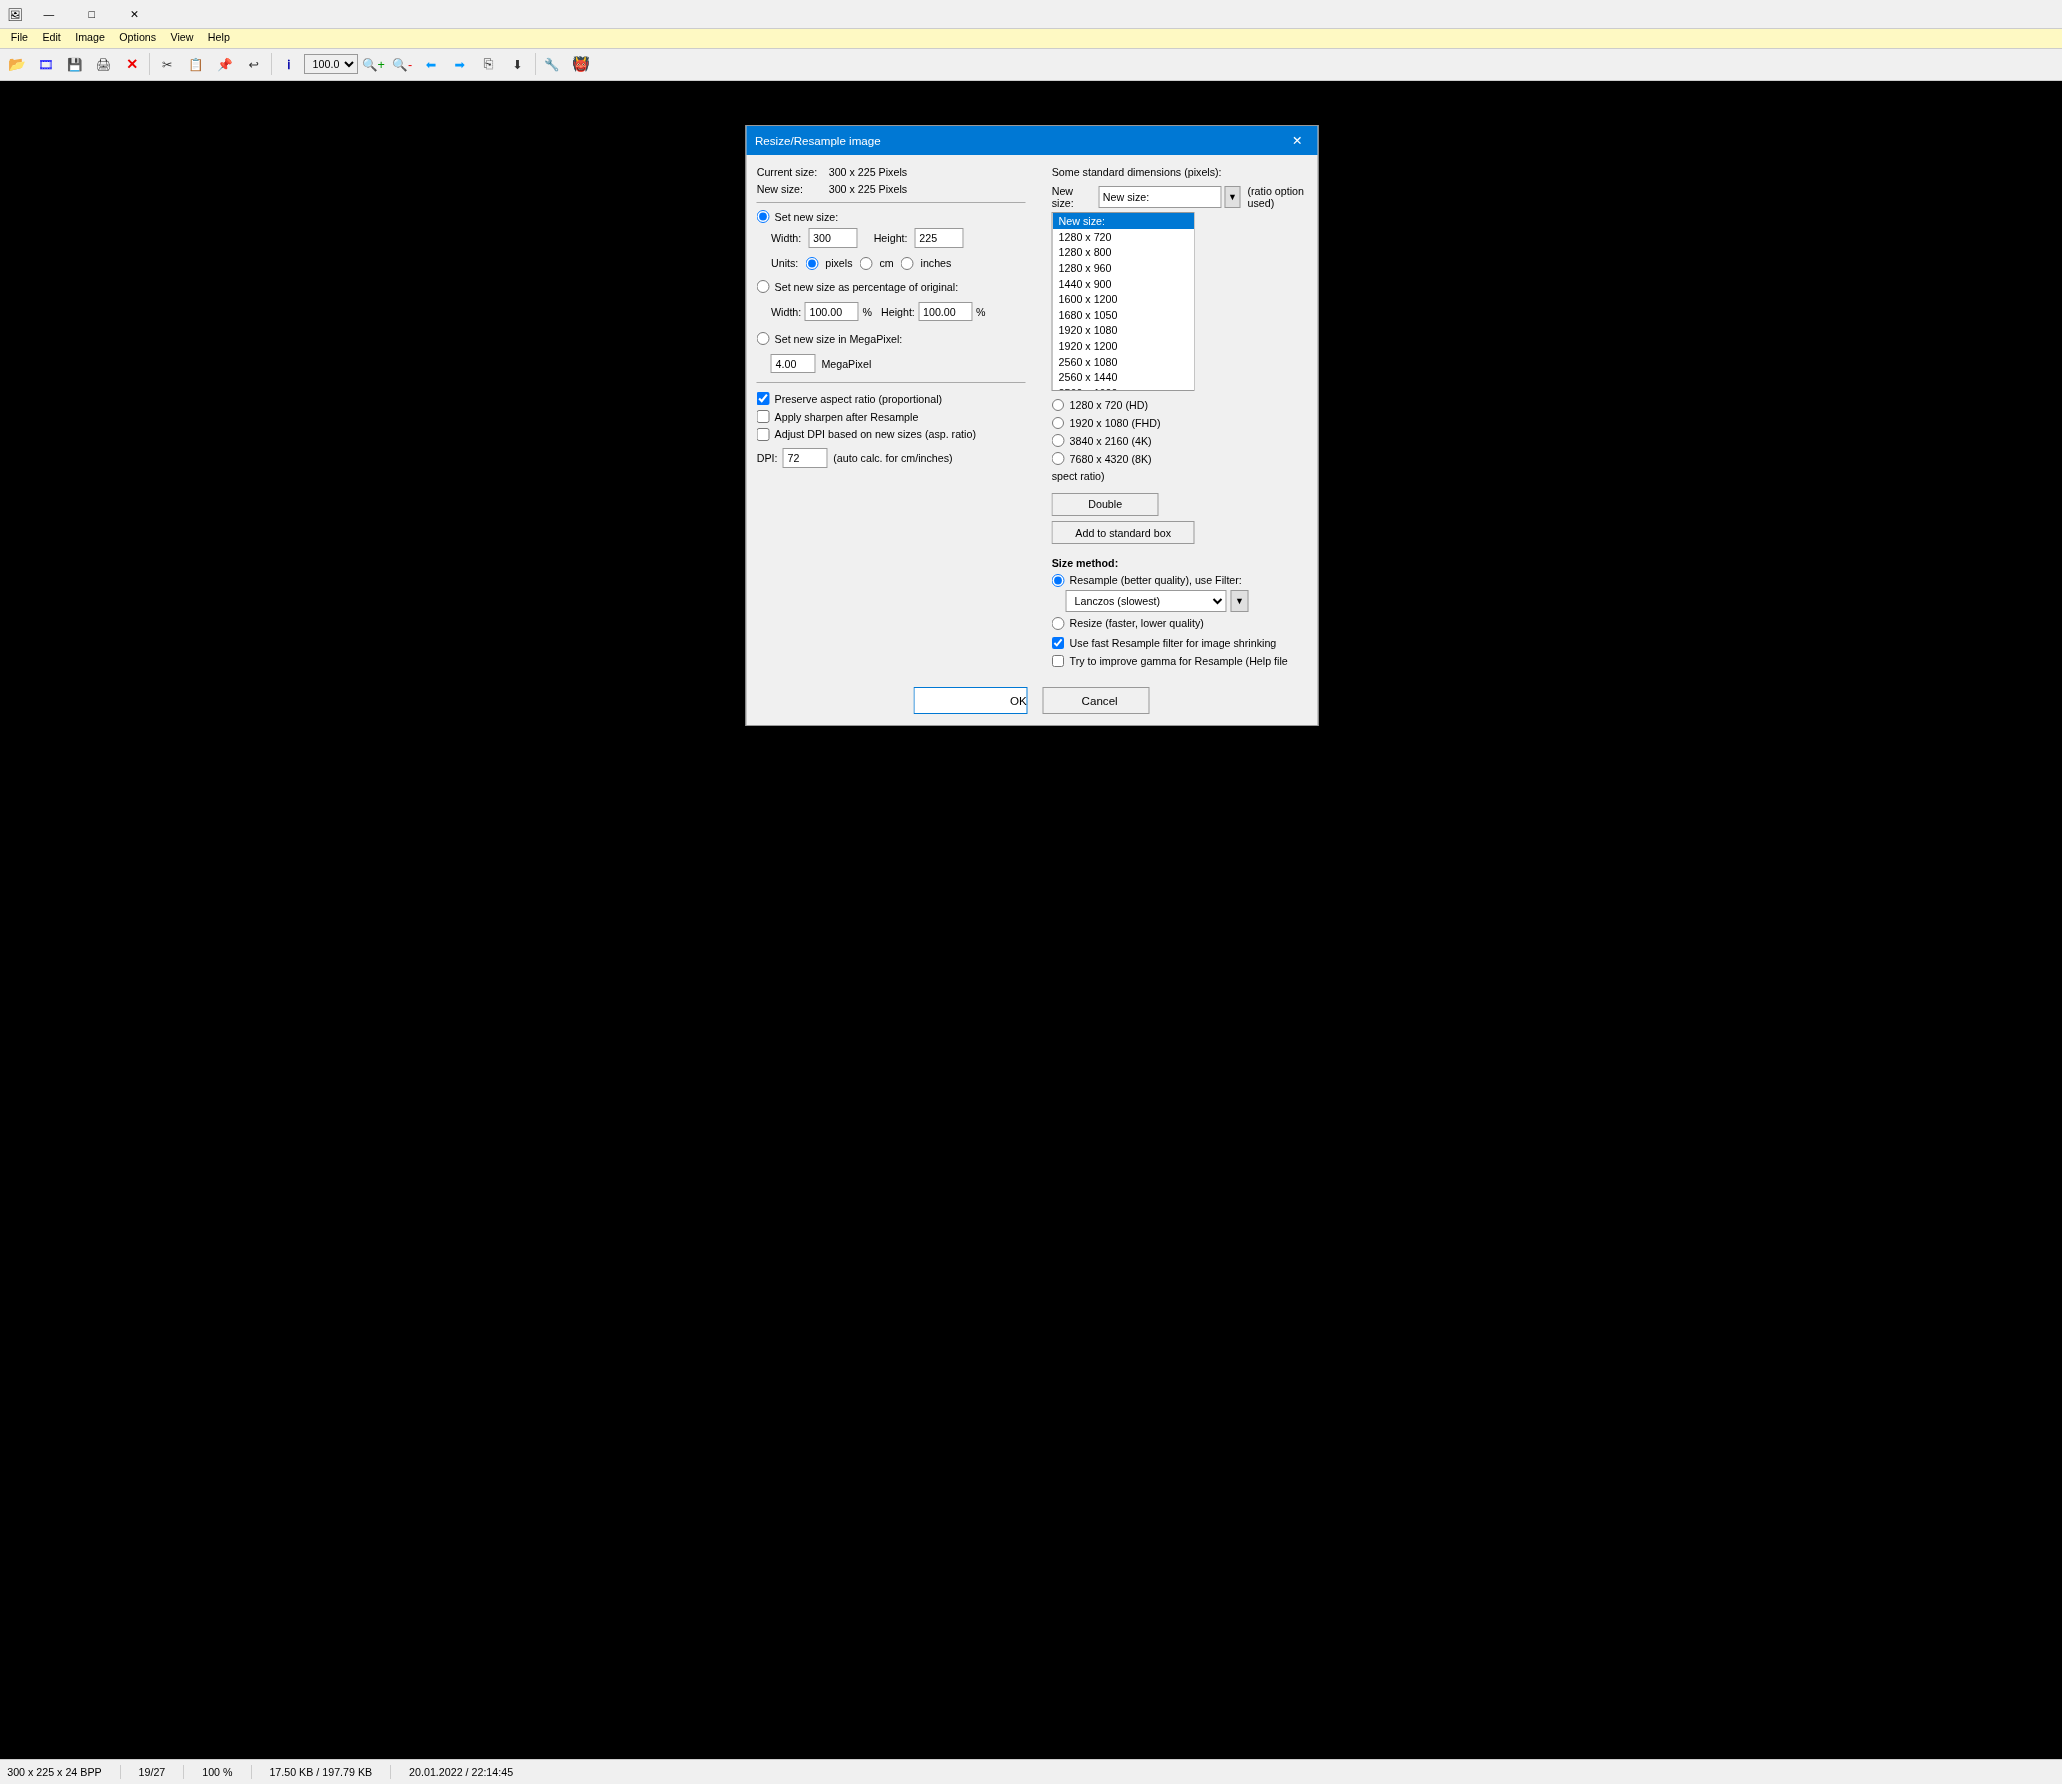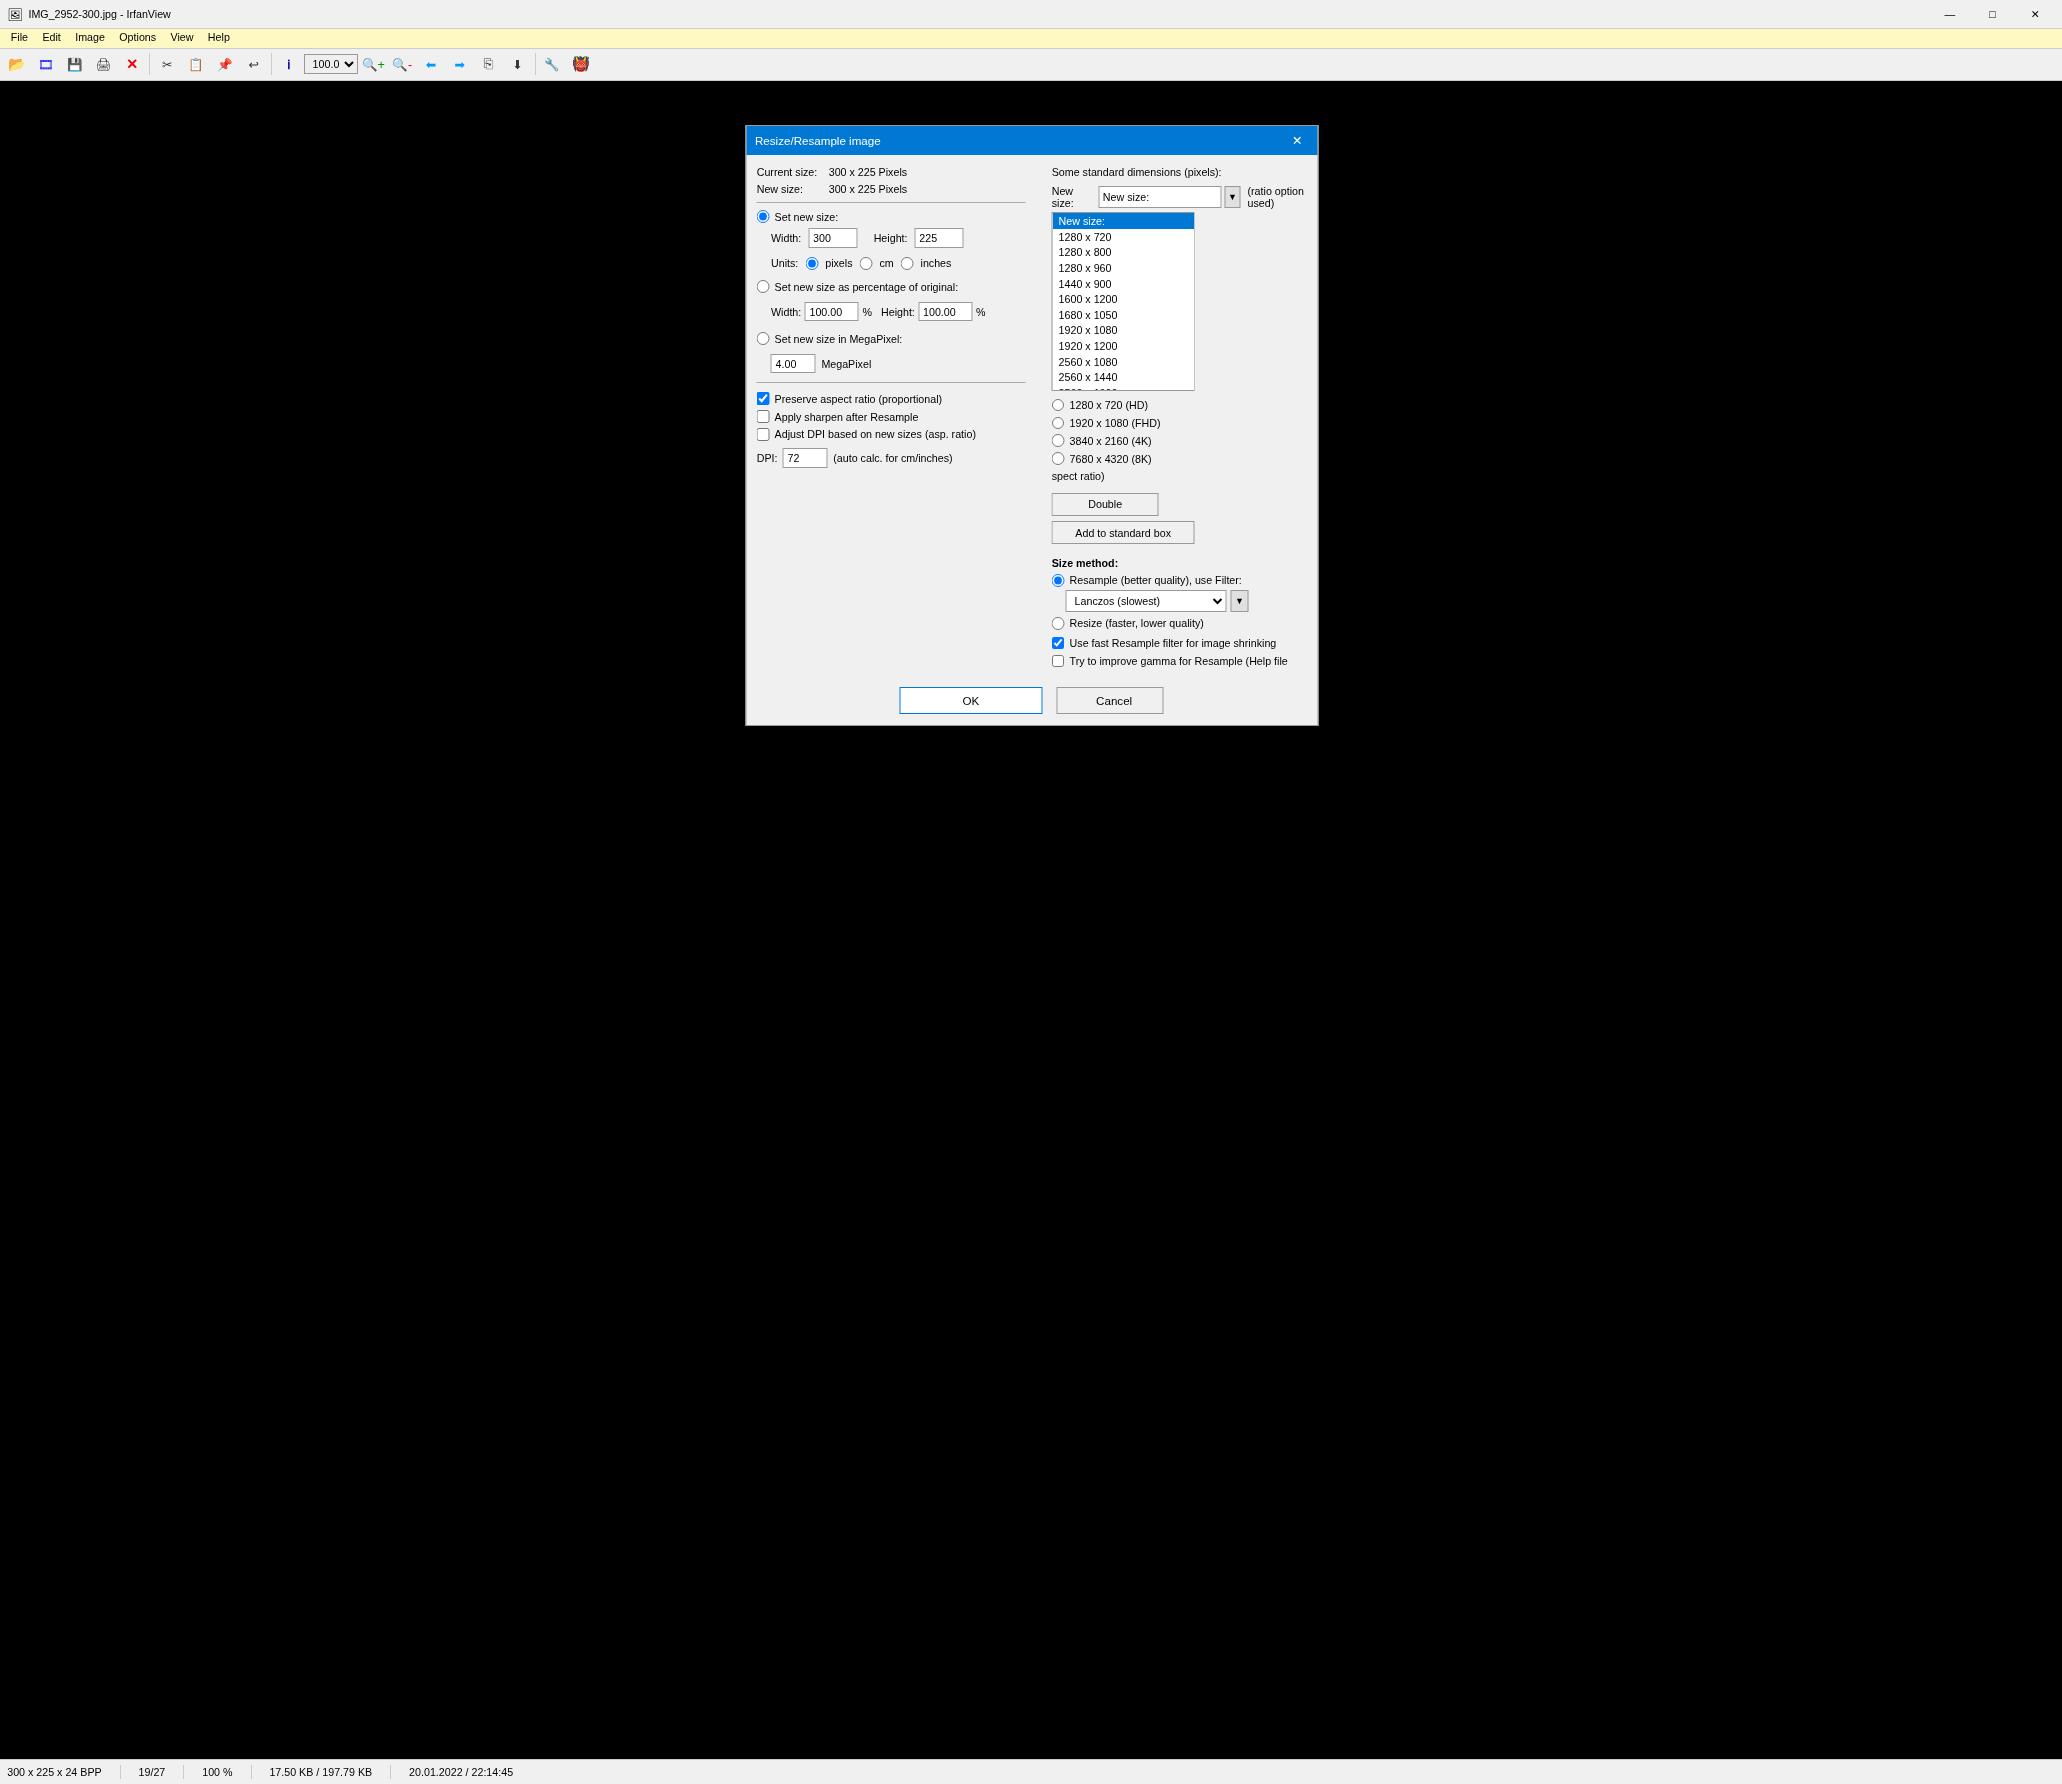--- a/index.html
+++ b/index.html
@@ -211,27 +211,28 @@
 
     .dpi-row { display: flex; align-items: center; gap: 5.4px; margin-top: 7.2px; font-size: 10.7px; }
 
     .dialog-buttons {
       display: flex;
       justify-content: center;
       gap: 14.3px;
       padding: 9px 10.7px 10.7px;
     }
     .btn-ok {
-      width: 143px;
+      width: 114px;
       height: 27px;
       background: #fff;
       border: 1.8px solid #0078d4;
       cursor: pointer;
       font-size: 11.6px;
       color: #000;
+      text-align: right;
     }
     .btn-cancel {
       width: 107px;
       height: 27px;
       background: #f0f0f0;
       border: 0.9px solid #999;
       cursor: pointer;
       font-size: 11.6px;
       padding-left: 8px;
     }
@@ -362,21 +363,20 @@
       cursor: pointer;
     }
 
     select { cursor: pointer; }
   </style>
 </head>
 <body>
 
 <div class="title-bar">
   <span style="margin-right:5.4px; font-size:12.5px;">🖼</span>
-  <span class="title-bar-text">IMG_2952-300.jpg - IrfanView</span>
   <div class="title-bar-controls">
     <button class="title-btn">—</button>
     <button class="title-btn">□</button>
     <button class="title-btn close">✕</button>
   </div>
 </div>
 
 <div class="menu-bar">
   <span class="menu-item">File</span>
   <span class="menu-item">Edit</span>

